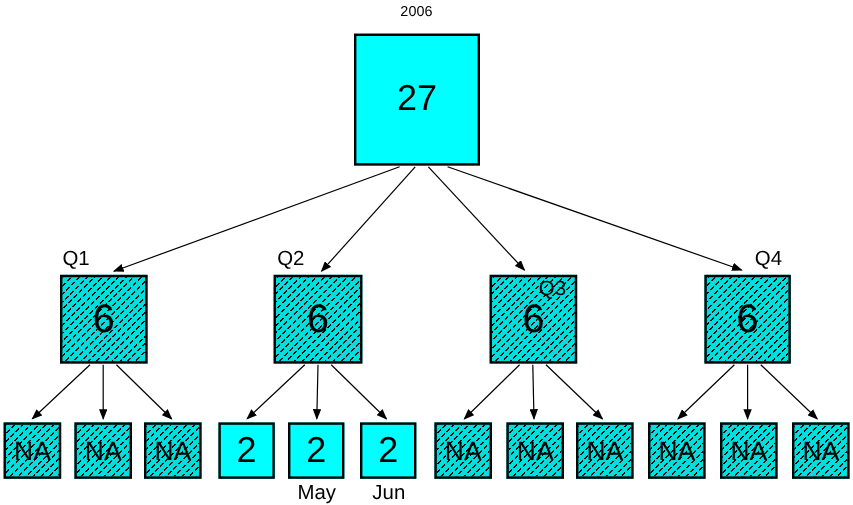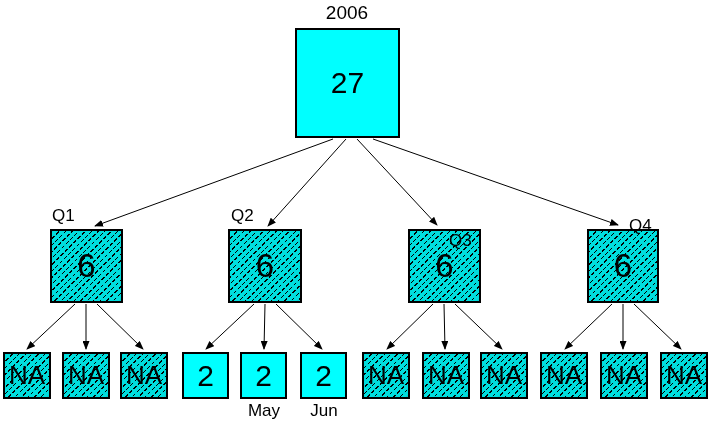--- a/index.html
+++ b/index.html
@@ -24,41 +24,41 @@
   .solid{background:var(--solid-fill);}
   .hatched{
     background-color:var(--hatched-fill);
     background-image:
       repeating-linear-gradient(45deg, rgba(0,222,222,.95) 0 2px, rgba(0,222,222,0) 2px 6px),
       repeating-linear-gradient(135deg, var(--hatch-line) 0 1.2px, transparent 1.2px 4.6px);
   }
   .val-root{font-size:30px;}
   .val-q{font-size:33px;}
   .val-m{font-size:30px;}
-  .val-na{font-size:26px;}
+  .val-na{font-size:22px;}
   .lbl{position:absolute;white-space:nowrap;font-size:17px;z-index:2;}
   .lbl-center{text-align:center;}
   .arrows{position:absolute;left:0;top:0;z-index:5;pointer-events:none;}
   .arrows line{stroke:var(--arrow);stroke-width:1;}
 </style>
 </head>
 <body>
 
 <div class="stage">
 
-  <div class="lbl lbl-center" style="left:307px;top:2px;width:80px;font-size:19px;">2006</div>
+  <div class="lbl lbl-center" style="left:307px;top:2px;width:80px;font-size:12px;">2006</div>
 
   <div class="node solid" style="left:295px;top:28px;width:105px;height:110px;">
     <span class="val-root">27</span>
   </div>
 
   <div class="lbl" style="left:52px;top:206px;">Q1</div>
   <div class="lbl" style="left:231px;top:206px;">Q2</div>
   <div class="lbl" style="left:449px;top:206px;margin-top:25px;">Q3</div>
-  <div class="lbl" style="left:629px;top:206px;margin-top:10px;">Q4</div>
+  <div class="lbl" style="left:629px;top:206px;">Q4</div>
 
   <div class="node hatched" style="left:50px;top:229px;width:73px;height:74px;">
     <span class="val-q">6</span>
   </div>
   <div class="node hatched" style="left:228px;top:229px;width:74px;height:74px;">
     <span class="val-q">6</span>
   </div>
   <div class="node hatched" style="left:408px;top:229px;width:73px;height:74px;">
     <span class="val-q">6</span>
   </div>

